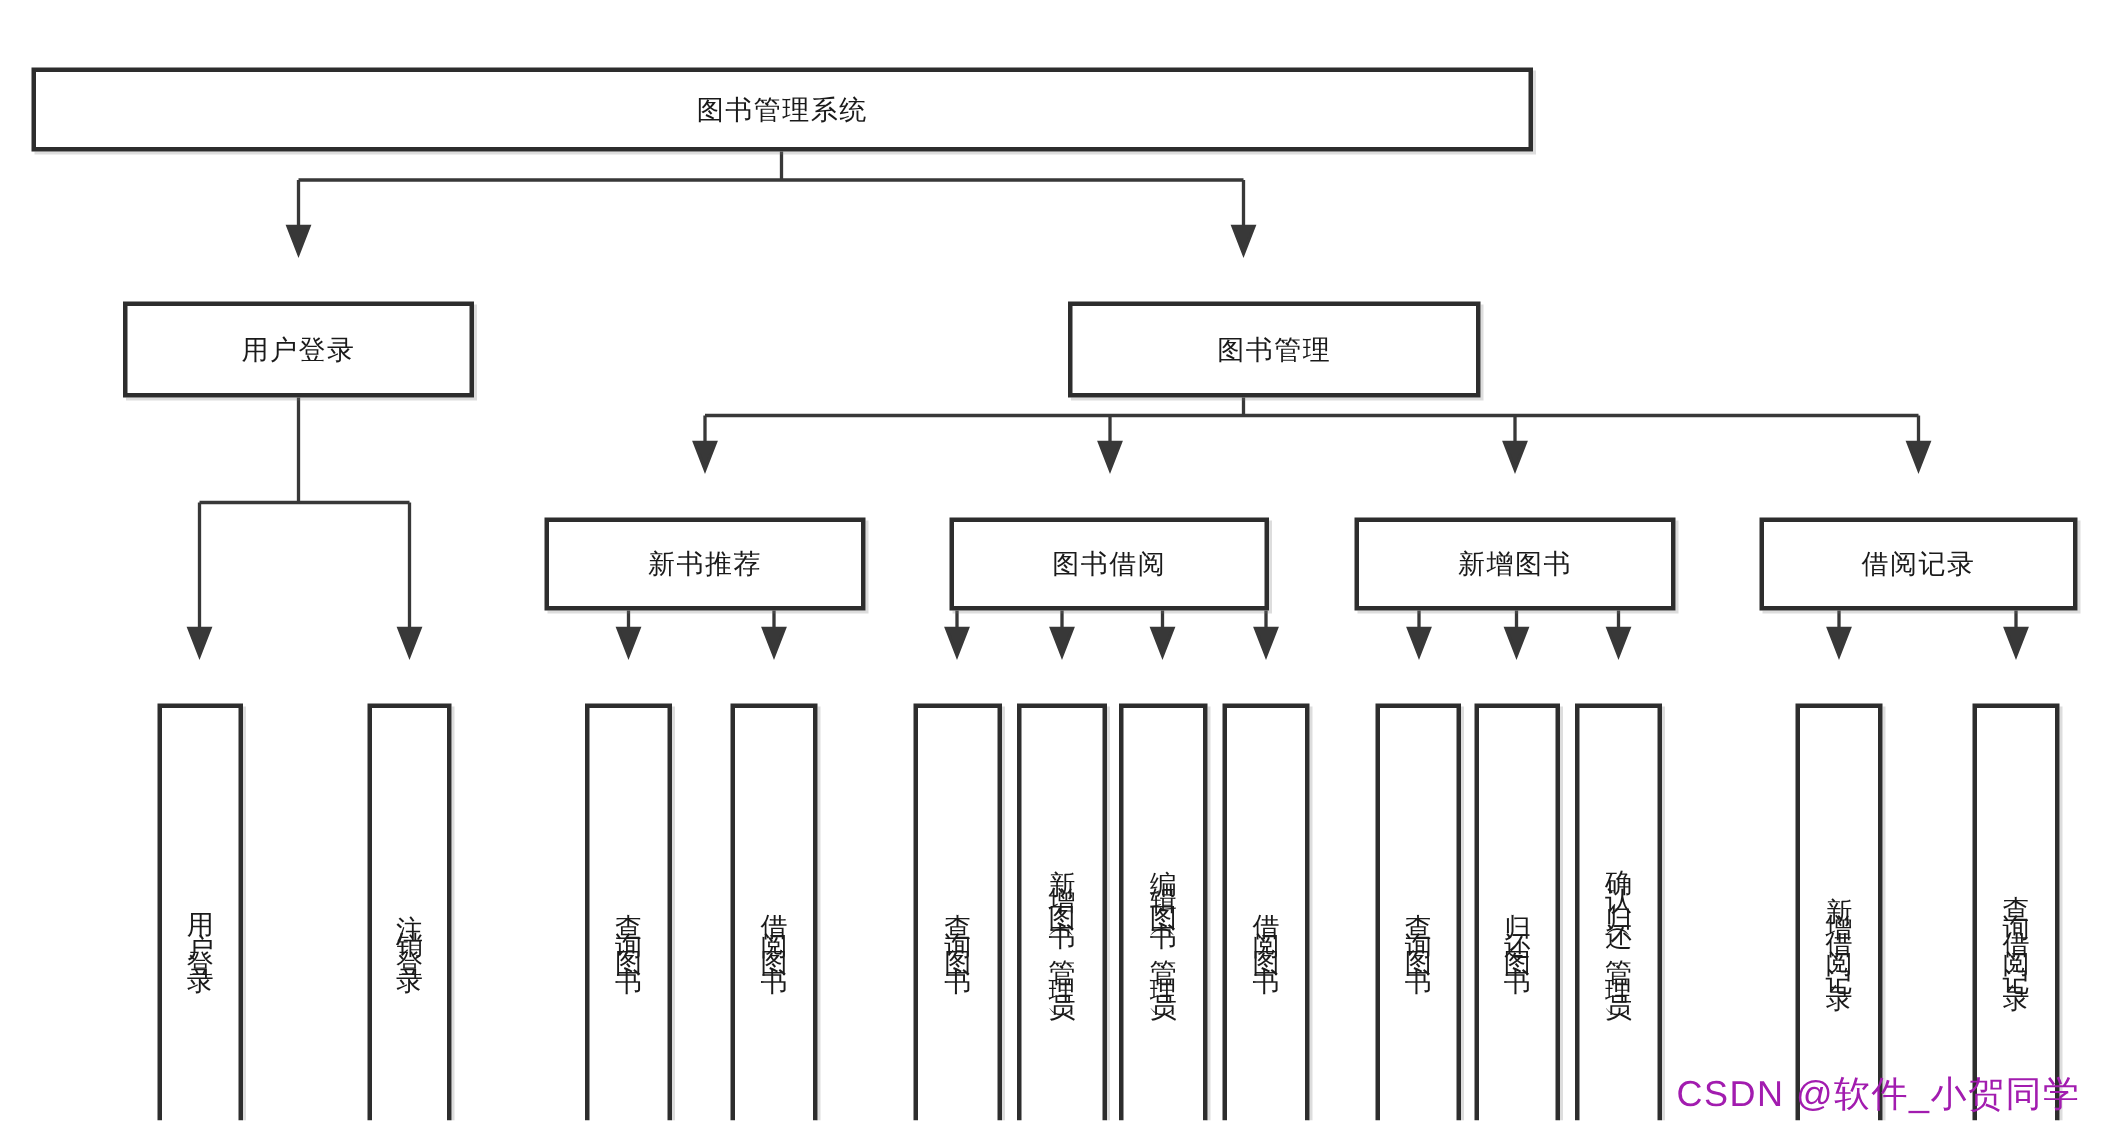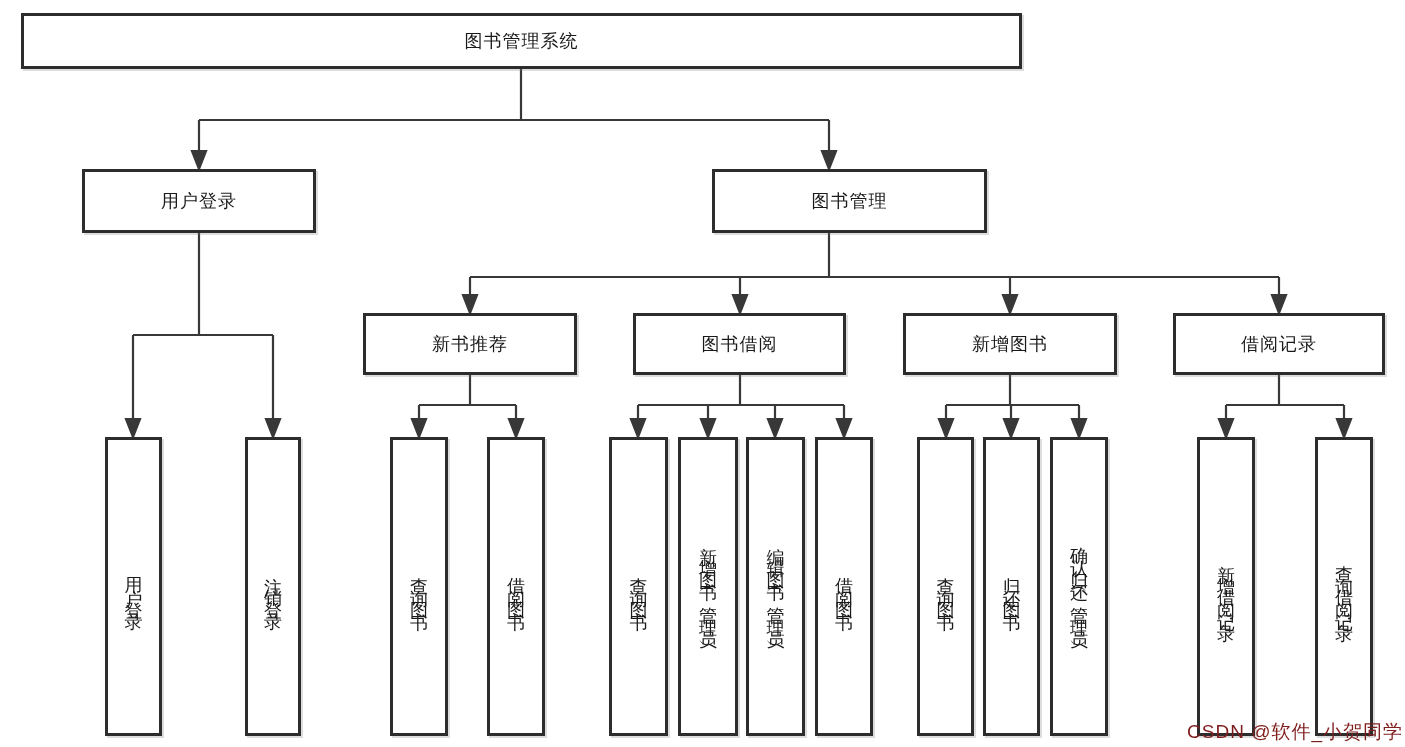--- a/index.html
+++ b/index.html
@@ -20,40 +20,41 @@
   .node {
     position: absolute;
     box-sizing: border-box;
     background: #ffffff;
     border: 3px solid #2d2d2d;
     box-shadow: 2px 2px 0 rgba(120,120,120,0.25);
     display: flex;
     align-items: center;
     justify-content: center;
     color: #1a1a1a;
+    margin-top: 32px;
   }
   .hbox span {
     font-size: 18px;
     letter-spacing: 1px;
     white-space: nowrap;
   }
   .vbox span {
     writing-mode: vertical-rl;
     text-orientation: mixed;
     font-size: 18px;
     letter-spacing: 12px;
     line-height: 1;
     white-space: nowrap;
   }
   .watermark {
     position: absolute;
-    right: 2px;
+    right: 18px;
     bottom: 2px;
-    font-size: 19px;
-    color: #7f1d1d;
+    font-size: 24px;
+    color: #a21caf;
     letter-spacing: 1px;
     white-space: nowrap;
   }
 </style>
 </head>
 <body>
 
 <div class="canvas">
 
   <svg class="wires" viewBox="0 0 1405 747" xmlns="http://www.w3.org/2000/svg">

